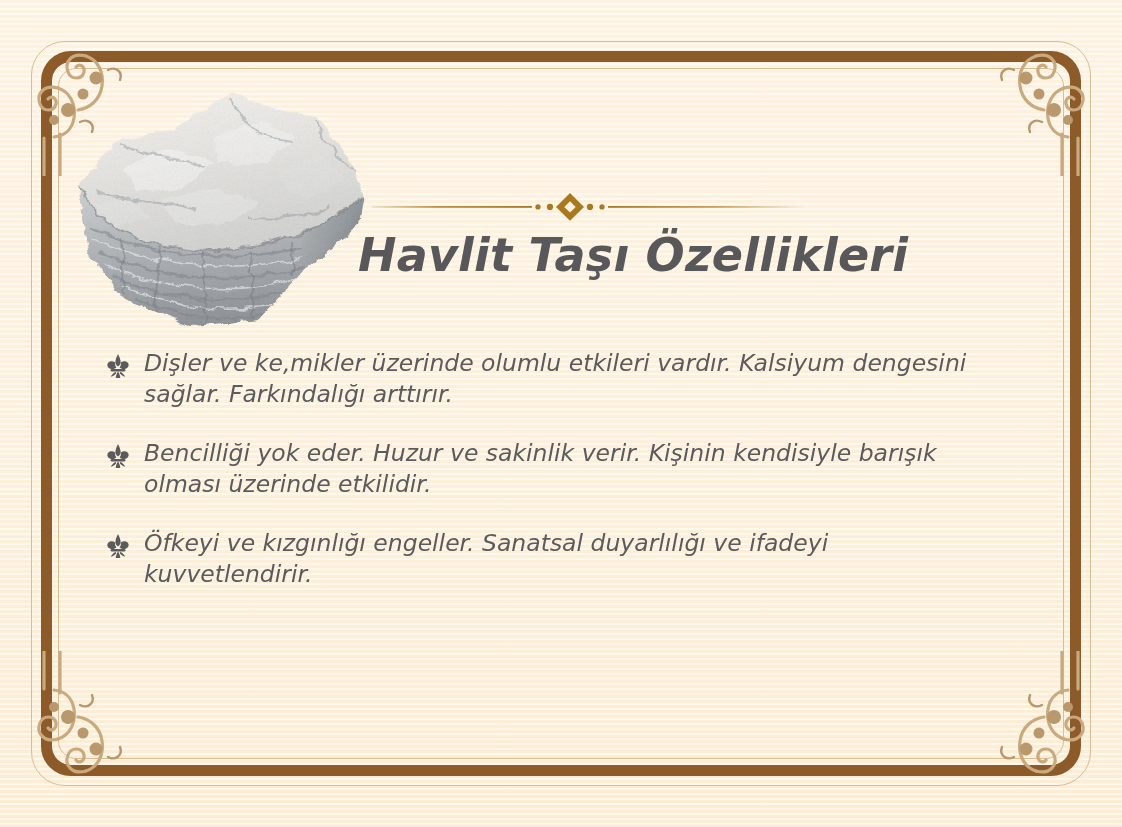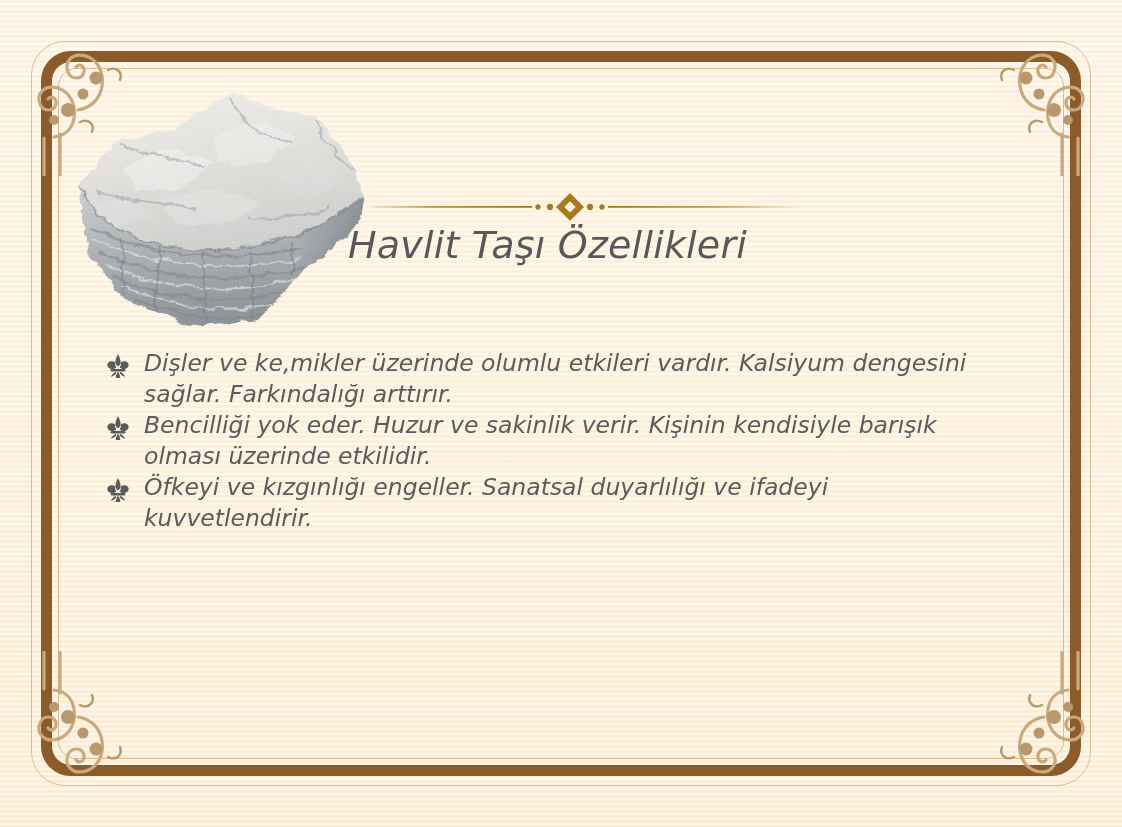--- a/index.html
+++ b/index.html
@@ -56,36 +56,37 @@
   }
   #stone svg{display:block;width:330px;height:260px;}
 
   
   #heading{
     position:absolute;left:330px;top:186px;width:480px;
   }
   #divider{position:relative;height:36px;}
   #divider svg{display:block;width:480px;height:36px;}
   #title{
-    margin:0;padding:0 0 0 18px;
+    margin:10px;padding:0 0 0 18px;
     font-family:"DejaVu Sans", sans-serif;
-    font-style:italic;font-weight:400;
-    font-size:38px;line-height:46px;
+    font-style:italic;font-weight:700;
+    font-size:46px;line-height:46px;
     color:#58585a;
     letter-spacing:.2px;
     white-space:nowrap;
   }
 
   
   #points{
     position:absolute;left:100px;top:348px;width:900px;
   }
   .point{
     position:relative;
     padding-left:44px;
+    margin-bottom:28px;
     font-family:"DejaVu Sans", sans-serif;
     font-style:italic;font-weight:400;
     font-size:23.5px;line-height:31px;
     color:#5b5b5d;
   }
   .point:last-child{margin-bottom:0;}
   .bullet{
     position:absolute;left:4px;top:4px;width:28px;height:28px;
   }
   .bullet svg{display:block;width:28px;height:28px;}

